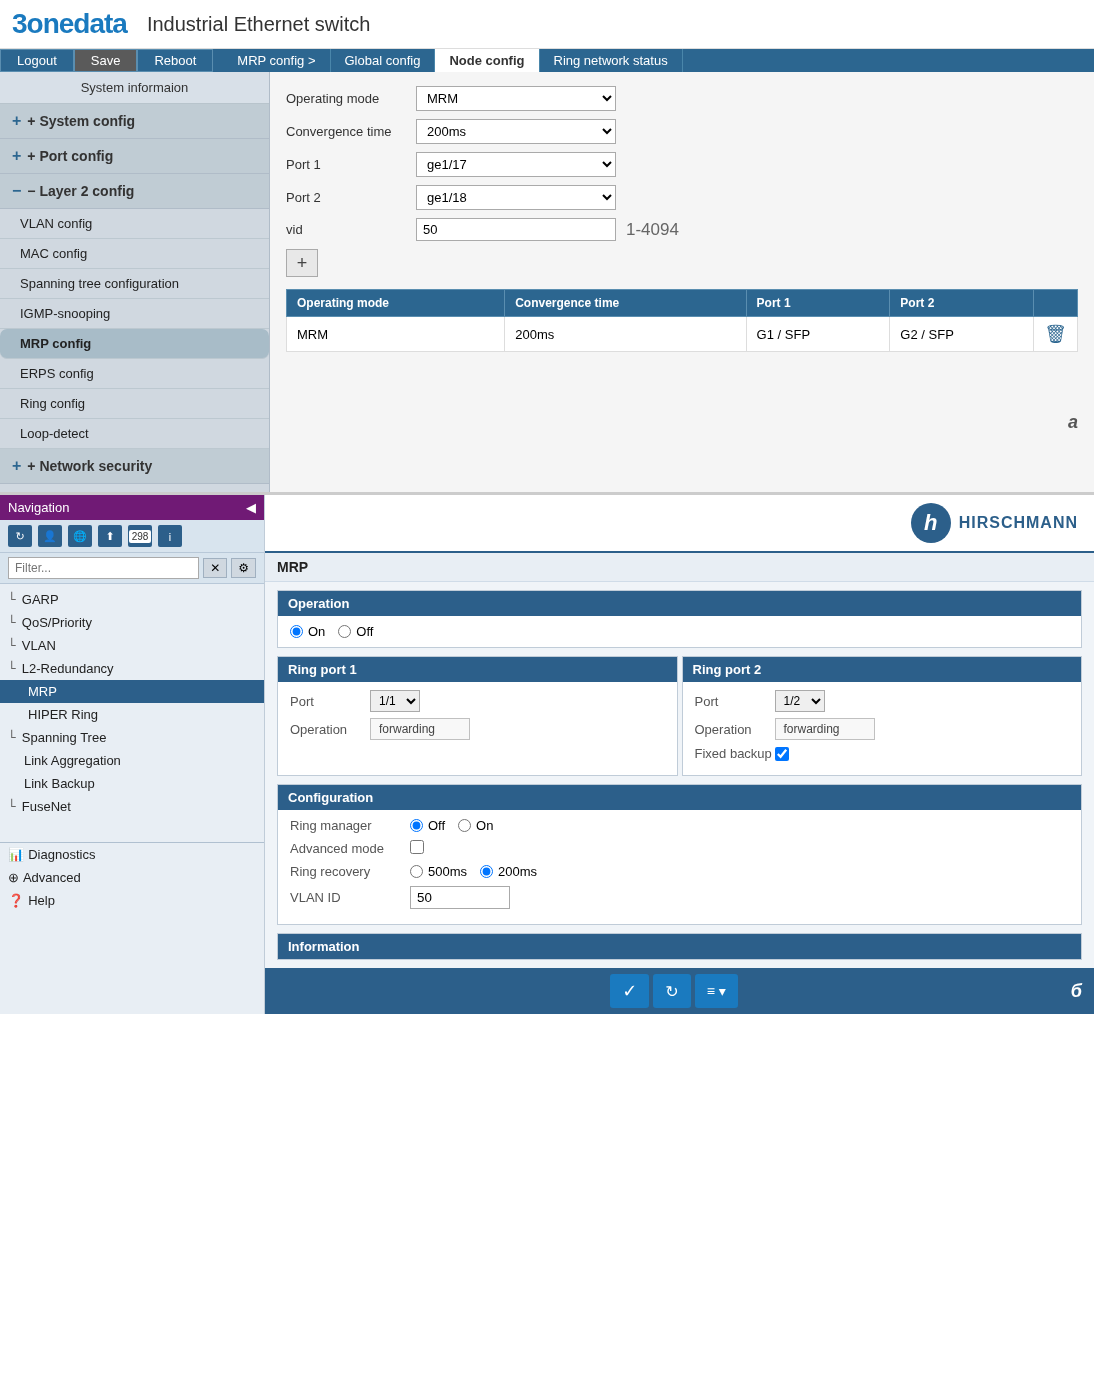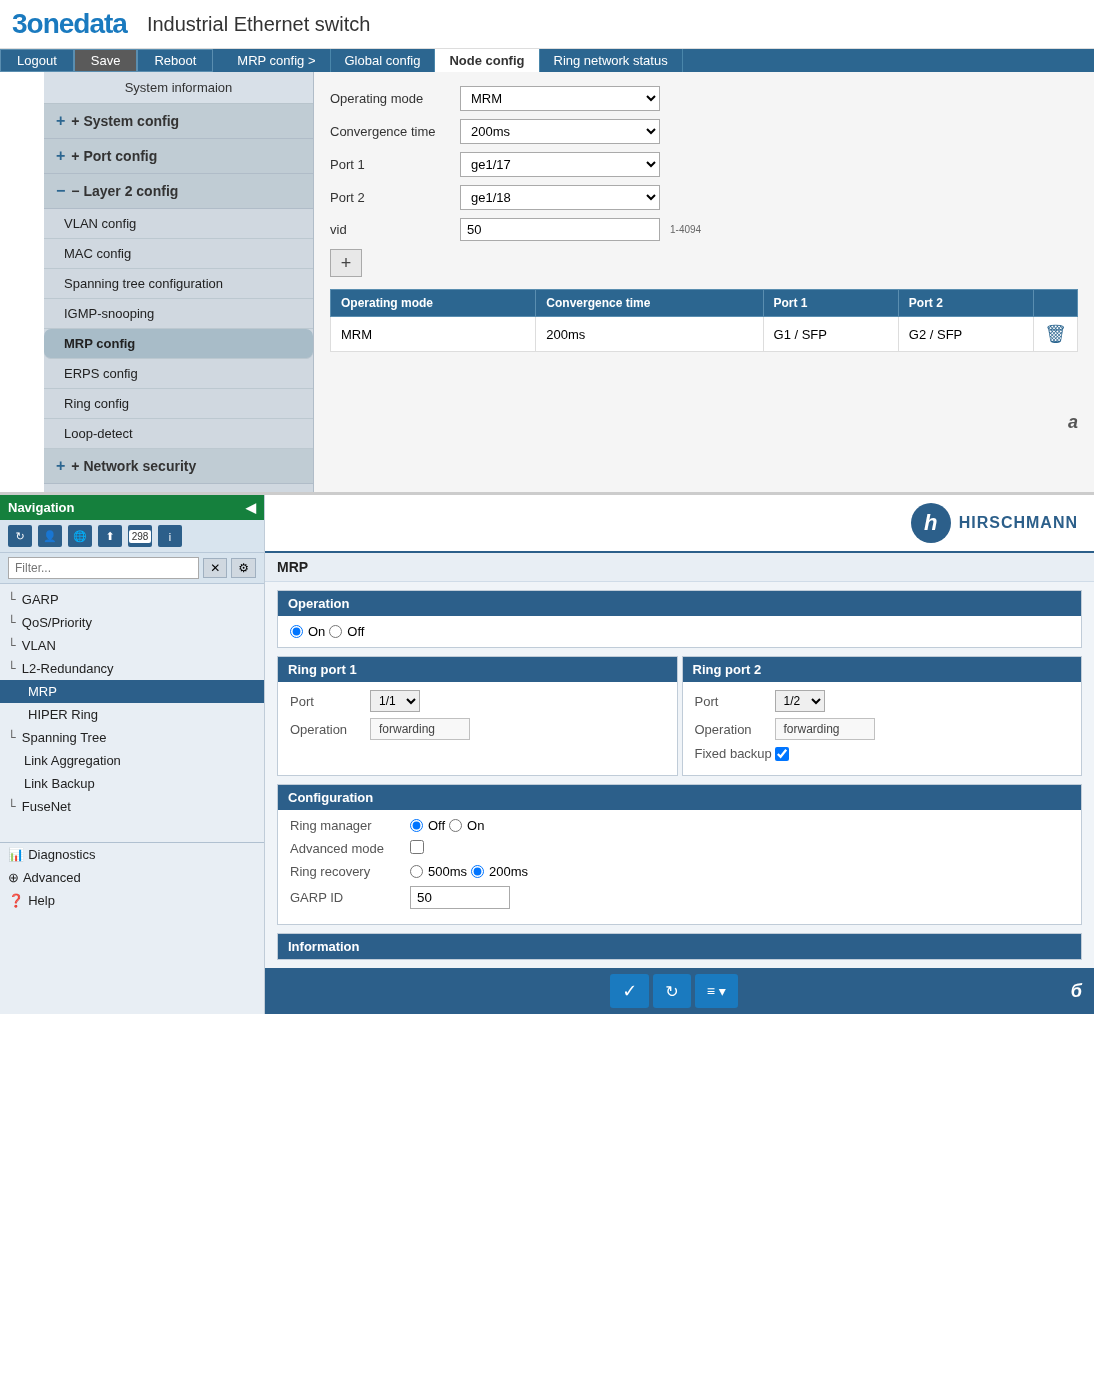--- a/index.html
+++ b/index.html
@@ -15,54 +15,54 @@
 
     
     .navbar-a { display: flex; align-items: stretch; background: #2c6690; height: 23px; }
     .nav-btn { background: #2c6690; color: #fff; border: 1px solid #5a8eb0; padding: 0 16px; cursor: pointer; font-size: 13px; display: flex; align-items: center; }
     .nav-btn.save { background: #5a5a5a; }
     .tab-area { display: flex; align-items: stretch; margin-left: 10px; }
     .tab { padding: 0 14px; display: flex; align-items: center; color: #fff; cursor: pointer; font-size: 13px; border-right: 1px solid #4a86aa; background: #2c6690; }
     .tab.active { background: #fff; color: #333; font-weight: bold; }
 
     
-    .main-a { display: flex; margin-left: 44px; }
+    .main-a { display: flex; }
     .sidebar-a { width: 270px; background: #d0d8e0; min-height: 420px; border-right: 1px solid #b0bcc8; flex-shrink: 0; }
     .sidebar-a .menu-item { padding: 7px 16px 7px 20px; cursor: pointer; color: #222; font-size: 13px; border-bottom: 1px solid #bcc8d0; }
     .sidebar-a .menu-item.active { background: #a8bcc8; font-weight: bold; border-radius: 7px; }
     .sidebar-a .section-title { padding: 8px 12px; font-size: 14px; font-weight: bold; color: #333; background: #c0ccd4; border-bottom: 1px solid #b0bcc8; display: flex; align-items: center; gap: 6px; }
     .sidebar-a .section-title .plus { color: #2c6690; font-weight: bold; font-size: 16px; }
     .sidebar-a .section-title .minus { color: #2c6690; font-weight: bold; font-size: 16px; }
     .system-info { padding: 8px 16px; font-size: 13px; color: #333; background: #d8e0e8; border-bottom: 1px solid #b8c4cc; text-align: center; }
 
     
     .content-a { flex: 1; padding: 14px 16px; background: #f5f5f5; }
     .form-row { display: flex; align-items: center; margin-bottom: 8px; }
     .form-label { width: 130px; font-size: 13px; color: #333; }
     .form-select { width: 200px; padding: 3px 6px; border: 1px solid #aaa; font-size: 13px; background: #fff; }
     .form-input { width: 200px; padding: 3px 6px; border: 1px solid #aaa; font-size: 13px; }
-    .form-hint { margin-left: 10px; color: #666; font-size: 10px; }
+    .form-hint { margin-left: 10px; color: #666; font-size: 17px; }
     .add-btn { background: #e8e8e8; border: 1px solid #aaa; width: 32px; height: 28px; cursor: pointer; font-size: 18px; color: #444; display: flex; align-items: center; justify-content: center; margin-bottom: 12px; }
 
     
     .data-table { width: 100%; border-collapse: collapse; background: #fff; }
     .data-table th { background: #2c6690; color: #fff; padding: 6px 10px; font-size: 12px; text-align: left; border: 1px solid #5a8eb0; }
     .data-table td { padding: 6px 10px; border: 1px solid #ddd; font-size: 13px; }
     .data-table tr:nth-child(even) td { background: #f0f4f8; }
     .delete-btn { background: none; border: none; cursor: pointer; color: #2c6690; font-size: 18px; }
 
     
     .panel-label { font-style: italic; font-weight: bold; font-size: 18px; float: right; color: #555; }
 
     
     .panel-b { width: 1094px; background: #e8eef4; display: flex; }
 
     
     .nav-b { width: 265px; background: #e8eef4; border-right: 1px solid #c0ccd8; flex-shrink: 0; }
-    .nav-b-header { background: #15803d; color: #fff; display: flex; align-items: center; justify-content: space-between; padding: 5px 8px; font-size: 13px; font-weight: bold; }
+    .nav-b-header { background: #701a75; color: #fff; display: flex; align-items: center; justify-content: space-between; padding: 5px 8px; font-size: 13px; font-weight: normal; }
     .nav-b-header .arrow { cursor: pointer; }
     .nav-b-icons { display: flex; align-items: center; gap: 6px; padding: 5px 8px; background: #d8e4ee; border-bottom: 1px solid #b8c8d8; }
     .nav-b-icon { width: 24px; height: 22px; background: #2c5f8a; color: #fff; display: flex; align-items: center; justify-content: center; font-size: 11px; cursor: pointer; border-radius: 2px; }
     .badge { background: #fff; color: #333; font-size: 10px; padding: 1px 3px; border-radius: 2px; min-width: 20px; text-align: center; }
     .filter-row { display: flex; align-items: center; padding: 4px 8px; gap: 4px; background: #d8e4ee; border-bottom: 1px solid #b8c8d8; }
     .filter-input { flex: 1; padding: 3px 6px; border: 1px solid #aaa; font-size: 12px; color: #999; }
     .filter-btn { background: #d0d8e0; border: 1px solid #a0b0c0; padding: 2px 6px; cursor: pointer; font-size: 12px; }
     .nav-tree { padding: 4px 0; }
     .tree-item { padding: 4px 8px; cursor: pointer; font-size: 13px; color: #222; display: flex; align-items: center; gap: 4px; }
     .tree-item.active { background: #2c5f8a; color: #fff; }
@@ -71,21 +71,21 @@
     
     .content-b { flex: 1; background: #f0f4f8; }
     .content-b-header { background: #fff; display: flex; align-items: center; justify-content: space-between; padding: 8px 16px; border-bottom: 2px solid #2c5f8a; }
     .hirschmann-logo { display: flex; align-items: center; gap: 8px; }
     .hirschmann-circle { width: 40px; height: 40px; border-radius: 50%; background: #2c5f8a; display: flex; align-items: center; justify-content: center; color: #fff; font-size: 22px; font-weight: bold; font-style: italic; }
     .hirschmann-text { font-size: 16px; font-weight: bold; color: #2c5f8a; letter-spacing: 1px; }
     .mrp-title { font-size: 14px; font-weight: bold; color: #222; padding: 6px 12px; background: #e8eef4; border-bottom: 1px solid #d0dce8; }
     .section-card { margin: 8px 12px; background: #fff; border: 1px solid #c0ccd8; }
     .section-card-header { background: #2c5f8a; color: #fff; padding: 5px 10px; font-size: 13px; font-weight: bold; }
     .section-card-body { padding: 8px 12px; }
-    .radio-row { display: flex; align-items: center; gap: 4px; font-size: 13px; }
+    .radio-row { display: flex; align-items: center; gap: 13px; font-size: 13px; }
     .radio-group { display: flex; align-items: center; gap: 5px; }
 
     
     .ring-ports { display: flex; gap: 0; margin: 8px 12px; }
     .ring-port { flex: 1; background: #fff; border: 1px solid #c0ccd8; }
     .ring-port:first-child { margin-right: 4px; }
     .ring-port-header { background: #2c5f8a; color: #fff; padding: 5px 10px; font-size: 13px; font-weight: bold; }
     .ring-port-body { padding: 8px 12px; }
     .rp-row { display: flex; align-items: center; margin-bottom: 6px; font-size: 13px; }
     .rp-label { width: 80px; color: #555; }
@@ -393,21 +393,21 @@
                 <label>500ms</label>
               </div>
               <div class="radio-group">
                 <input type="radio" name="ring-recovery" checked="" style="">
                 <label>200ms</label>
               </div>
             </div>
           </div>
         </div>
         <div class="config-row">
-          <span class="config-label">GARP ID</span>
+          <span class="config-label">VLAN ID</span>
           <div class="config-value">
             <input type="text" value="50" style="width: 100px; padding: 3px 6px; border: 1px solid rgb(170, 170, 170);">
           </div>
         </div>
       </div>
     </div>
 
     <div class="section-card" style="margin-bottom: 0;">
       <div class="section-card-header">Information</div>
     </div>

